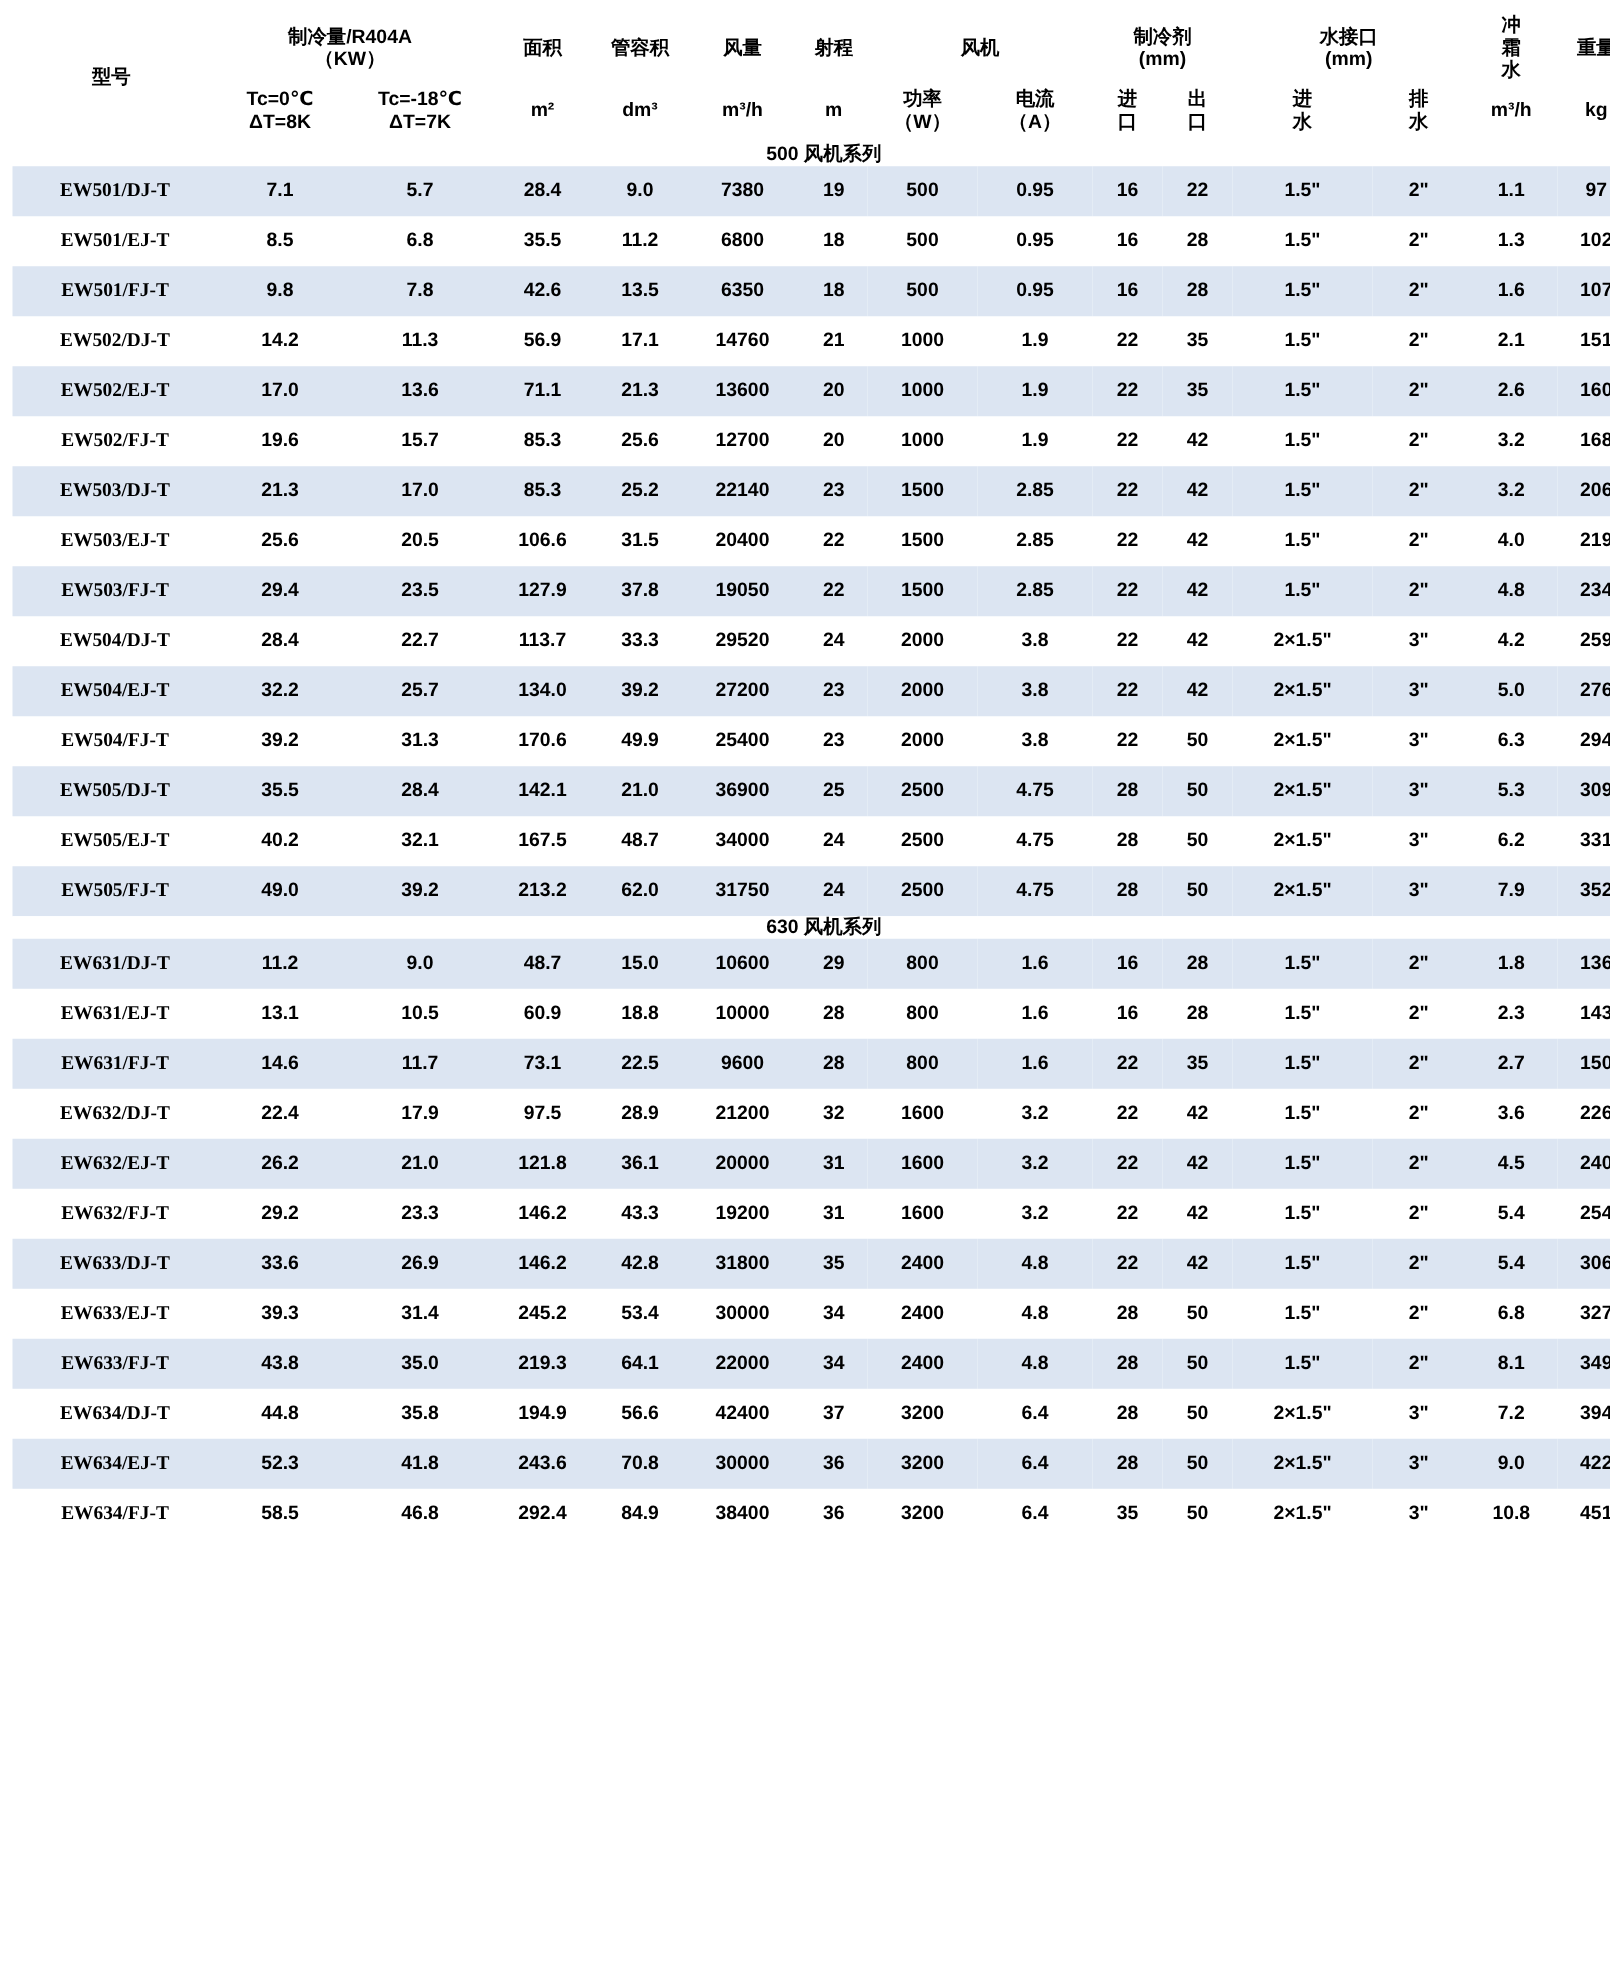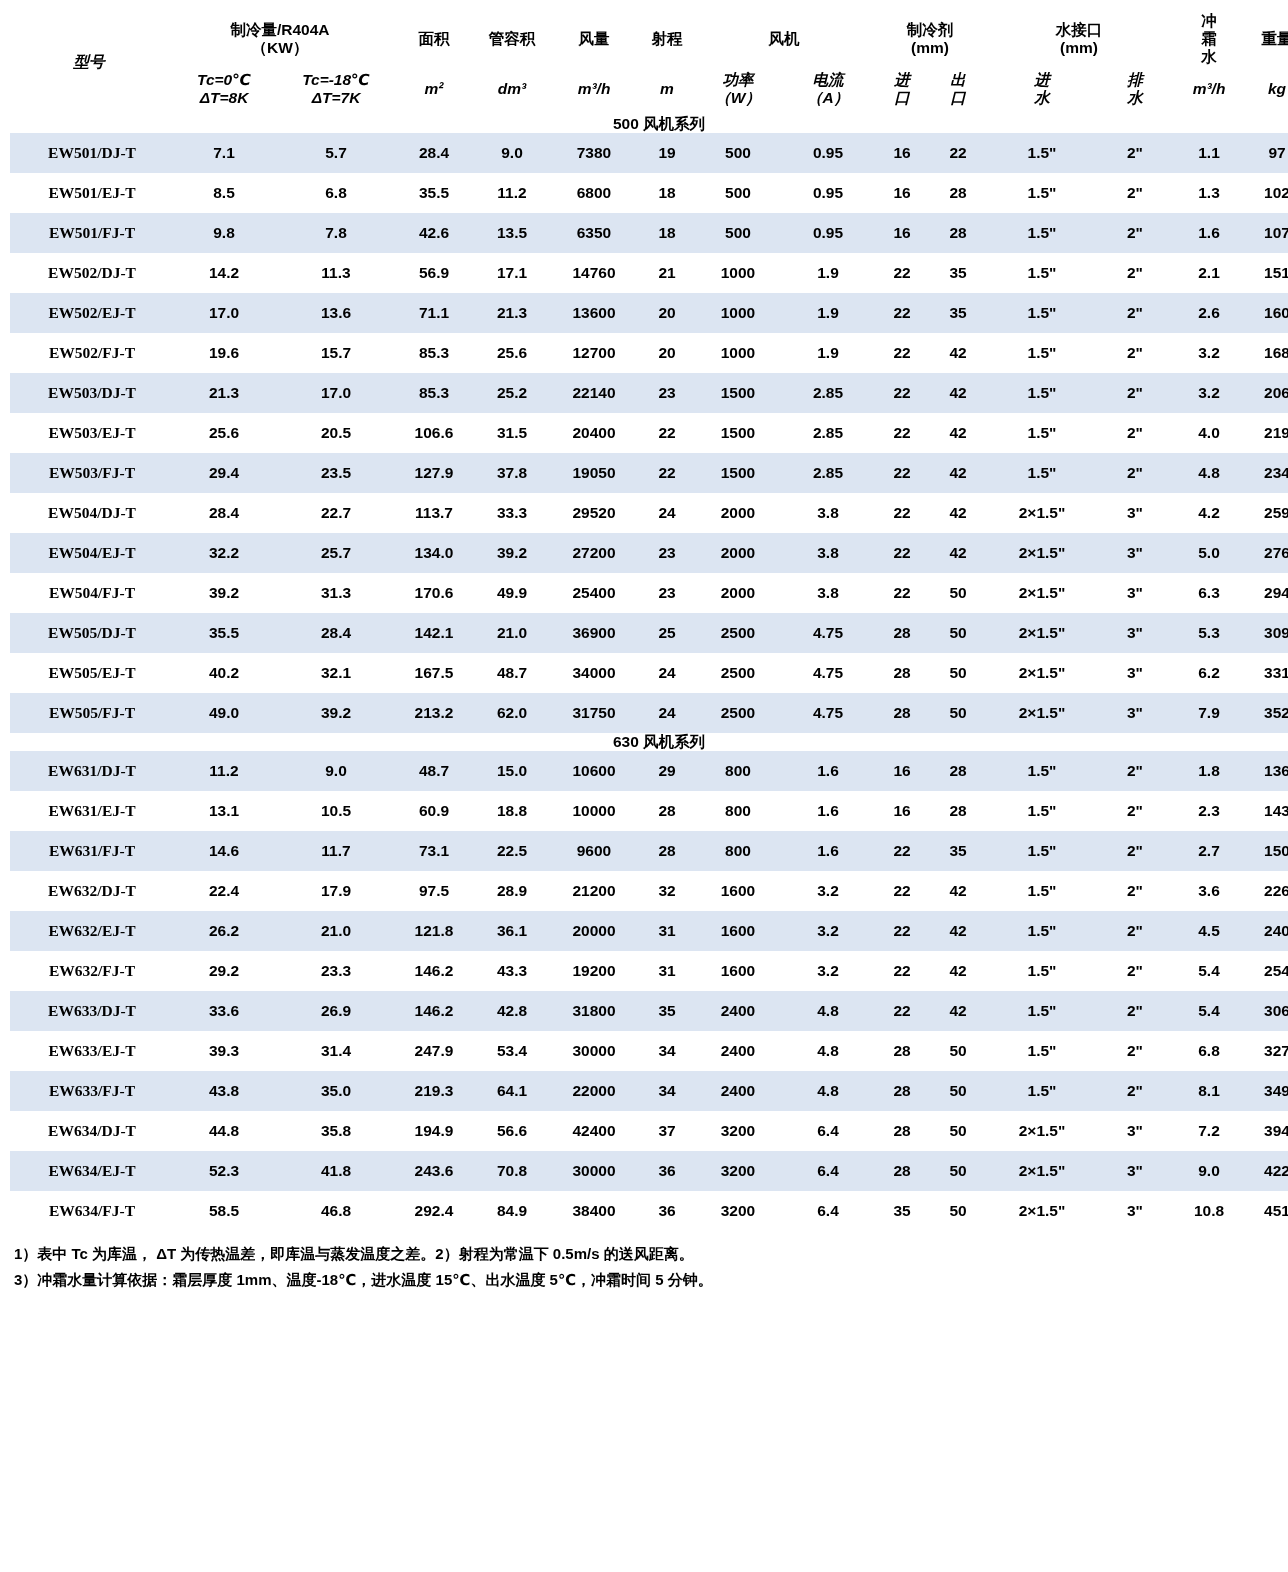--- a/index.html
+++ b/index.html
@@ -35,21 +35,21 @@
     font-weight: bold;
     color: #000;
     line-height: 1.15;
   }
   
   thead th {
     font-size: 17px;
     font-weight: bold;
   }
   .hl-top { border-top: 2px solid #000; }
-  .hl-bot { border-bottom: 2px solid #000; font-style: italic; }
+  .hl-bot { border-bottom: 2px solid #000; }
   .thin-bot { border-bottom: 1px solid #000; }
 
   tr.hrow1 th { padding: 6px 2px 4px; }
   tr.hrow2 th { padding: 2px 2px 8px; }
 
   .sub { font-size: 14.5px; }
   .two-line { line-height: 1.12; }
 
   
   td.section {
@@ -557,21 +557,21 @@
         <td>42</td>
         <td>1.5"</td>
         <td>2"</td>
         <td>5.4</td>
         <td>306</td>
       </tr>
       <tr class="data">
         <td class="model">EW633/EJ-T</td>
         <td>39.3</td>
         <td>31.4</td>
-        <td>247.9</td>
+        <td>245.2</td>
         <td>53.4</td>
         <td>30000</td>
         <td>34</td>
         <td>2400</td>
         <td>4.8</td>
         <td>28</td>
         <td>50</td>
         <td>1.5"</td>
         <td>2"</td>
         <td>6.8</td>
@@ -641,18 +641,14 @@
         <td>35</td>
         <td>50</td>
         <td>2×1.5"</td>
         <td>3"</td>
         <td>10.8</td>
         <td>451</td>
       </tr>
     </tbody>
   </table>
 
-  <div class="notes">
-    <div>1）表中 Tc 为库温， ΔT 为传热温差，即库温与蒸发温度之差。2）射程为常温下 0.5m/s 的送风距离。</div>
-    <div>3）冲霜水量计算依据：霜层厚度 1mm、温度-18℃，进水温度 15℃、出水温度 5℃，冲霜时间 5 分钟。</div>
-  </div>
 
 </div>
 
 </body></html>

